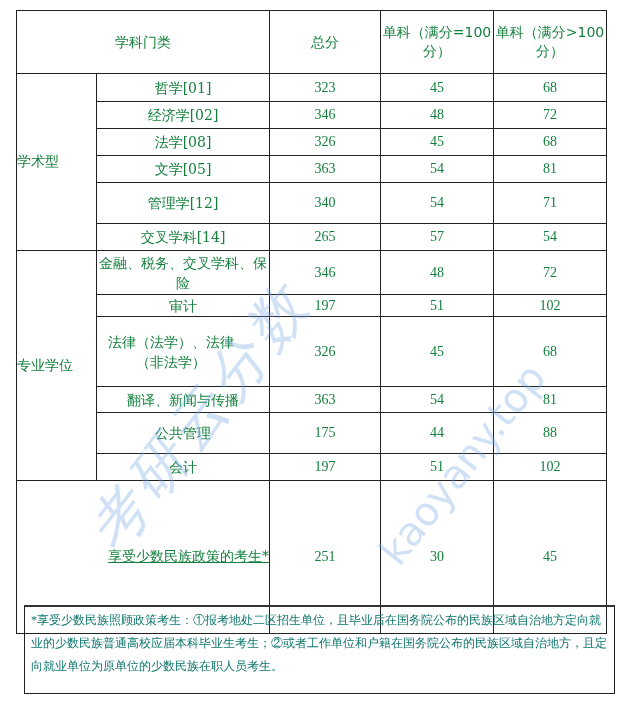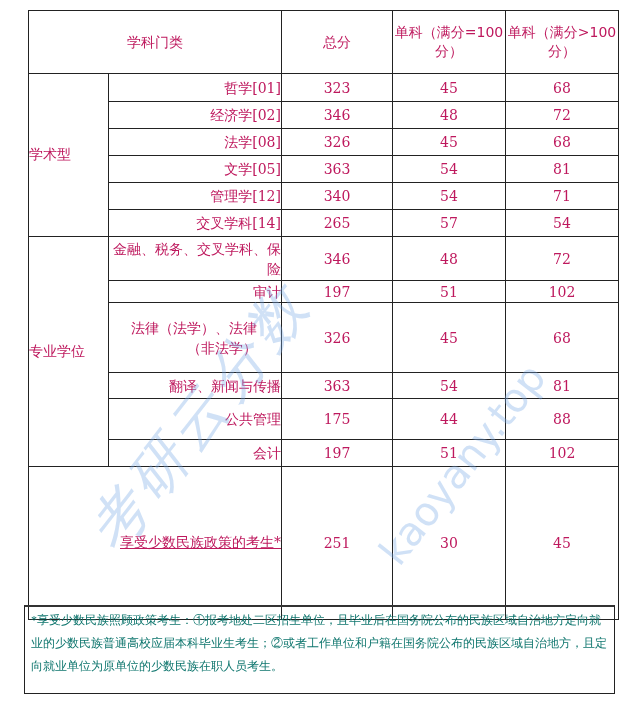--- a/index.html
+++ b/index.html
@@ -1,30 +1,30 @@
 <!DOCTYPE html>
 <html><head>
 <meta charset="utf-8">
 <style>
   html, body { margin: 0; padding: 0; background: #ffffff; }
   body { width: 632px; height: 708px; position: relative; overflow: hidden; }
   .page { position: absolute; left: 0; top: 0; width: 632px; height: 708px; }
   table.scores {
-    position: absolute; left: 28px; top: 10px;
+    position: absolute; left: 16px; top: 10px;
     border-collapse: collapse; table-layout: fixed;
     width: 590px;
     font-family: "DejaVu Serif", "Liberation Serif", serif;
-    font-size: 14px; color: #be185d;
+    font-size: 14px; color: #15803d;
   }
   table.scores td, table.scores th {
     border: 1.5px solid #222; padding: 0; vertical-align: middle;
   }
   th { font-family: "DejaVu Sans", "Liberation Sans", sans-serif; font-weight: normal; font-size: 14px; text-align: center; line-height: 19px; }
-  td.num { text-align: center; font-size: 14px; }
-  td.sub { text-align: right; padding-left: 7px; line-height: 20px; }
+  td.num { text-align: center; font-size: 14px; font-family: Liberation Serif, serif; }
+  td.sub { text-align: center; padding-left: 7px; line-height: 20px; }
   td.group { text-align: left; }
   td.special { text-align: right; text-decoration: underline; }
   .footnote {
     position: absolute; left: 24px; top: 605px; width: 578px; height: 80px;
     border: 1.5px solid #222; border-top: 2px solid #333;
     padding: 2px 5px 4px 6px;
     font-family: Liberation Serif, serif;
     font-size: 12px; line-height: 23px; color: #0f766e;
   }
   .wm { position: absolute; color: rgba(120,170,230,0.35); pointer-events: none; white-space: nowrap; }
@@ -69,21 +69,21 @@
       <td class="num">326</td>
       <td class="num">45</td>
       <td class="num">68</td>
     </tr>
     <tr style="height:27px">
       <td class="sub">文学[05]</td>
       <td class="num">363</td>
       <td class="num">54</td>
       <td class="num">81</td>
     </tr>
-    <tr style="height:27px">
+    <tr style="height:41px">
       <td class="sub">管理学[12]</td>
       <td class="num">340</td>
       <td class="num">54</td>
       <td class="num">71</td>
     </tr>
     <tr style="height:27px">
       <td class="sub">交叉学科[14]</td>
       <td class="num">265</td>
       <td class="num">57</td>
       <td class="num">54</td>

